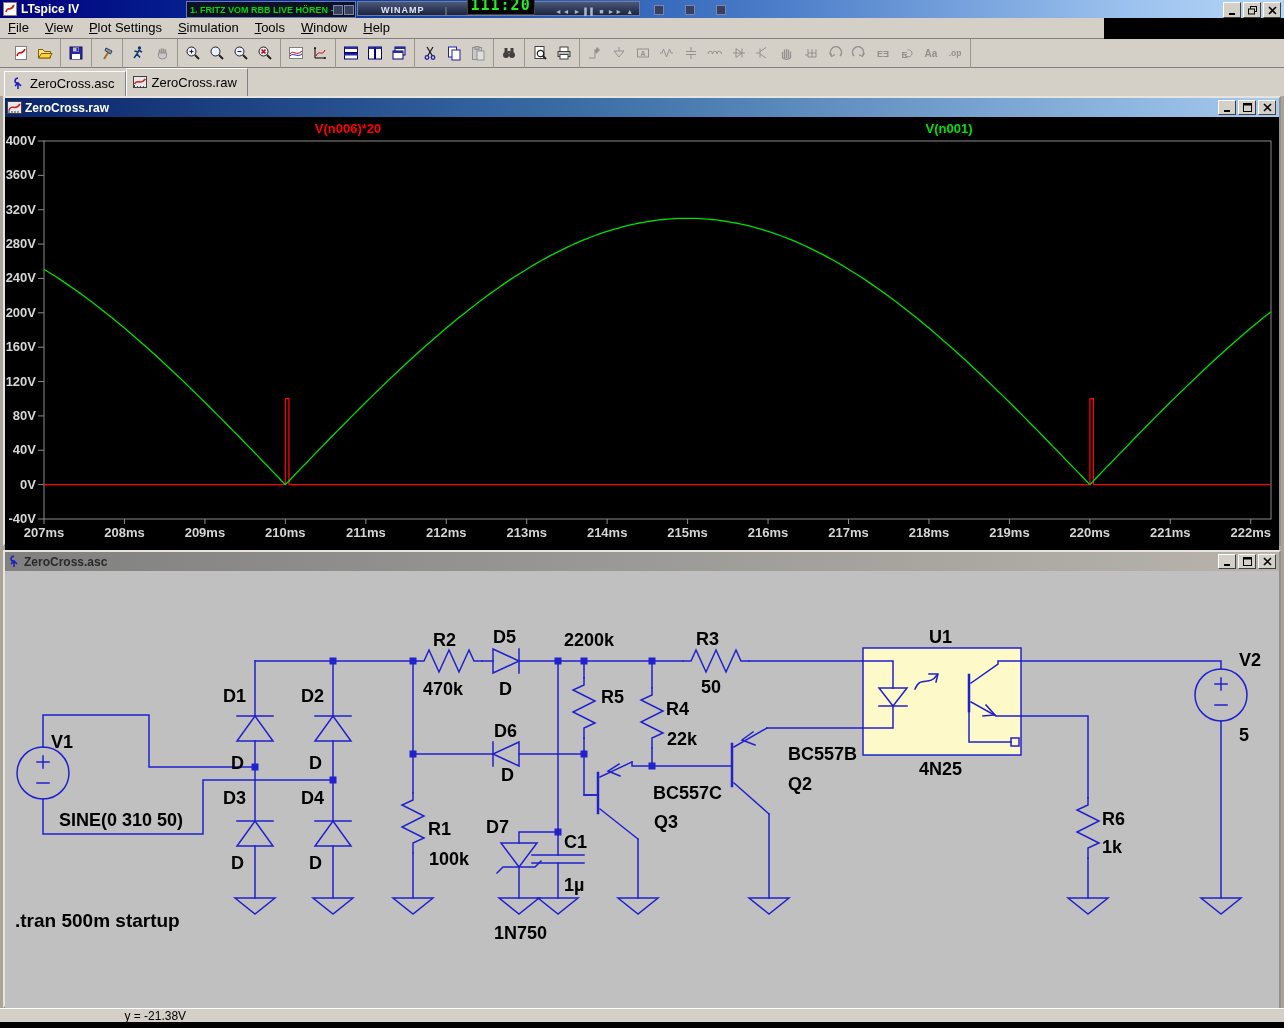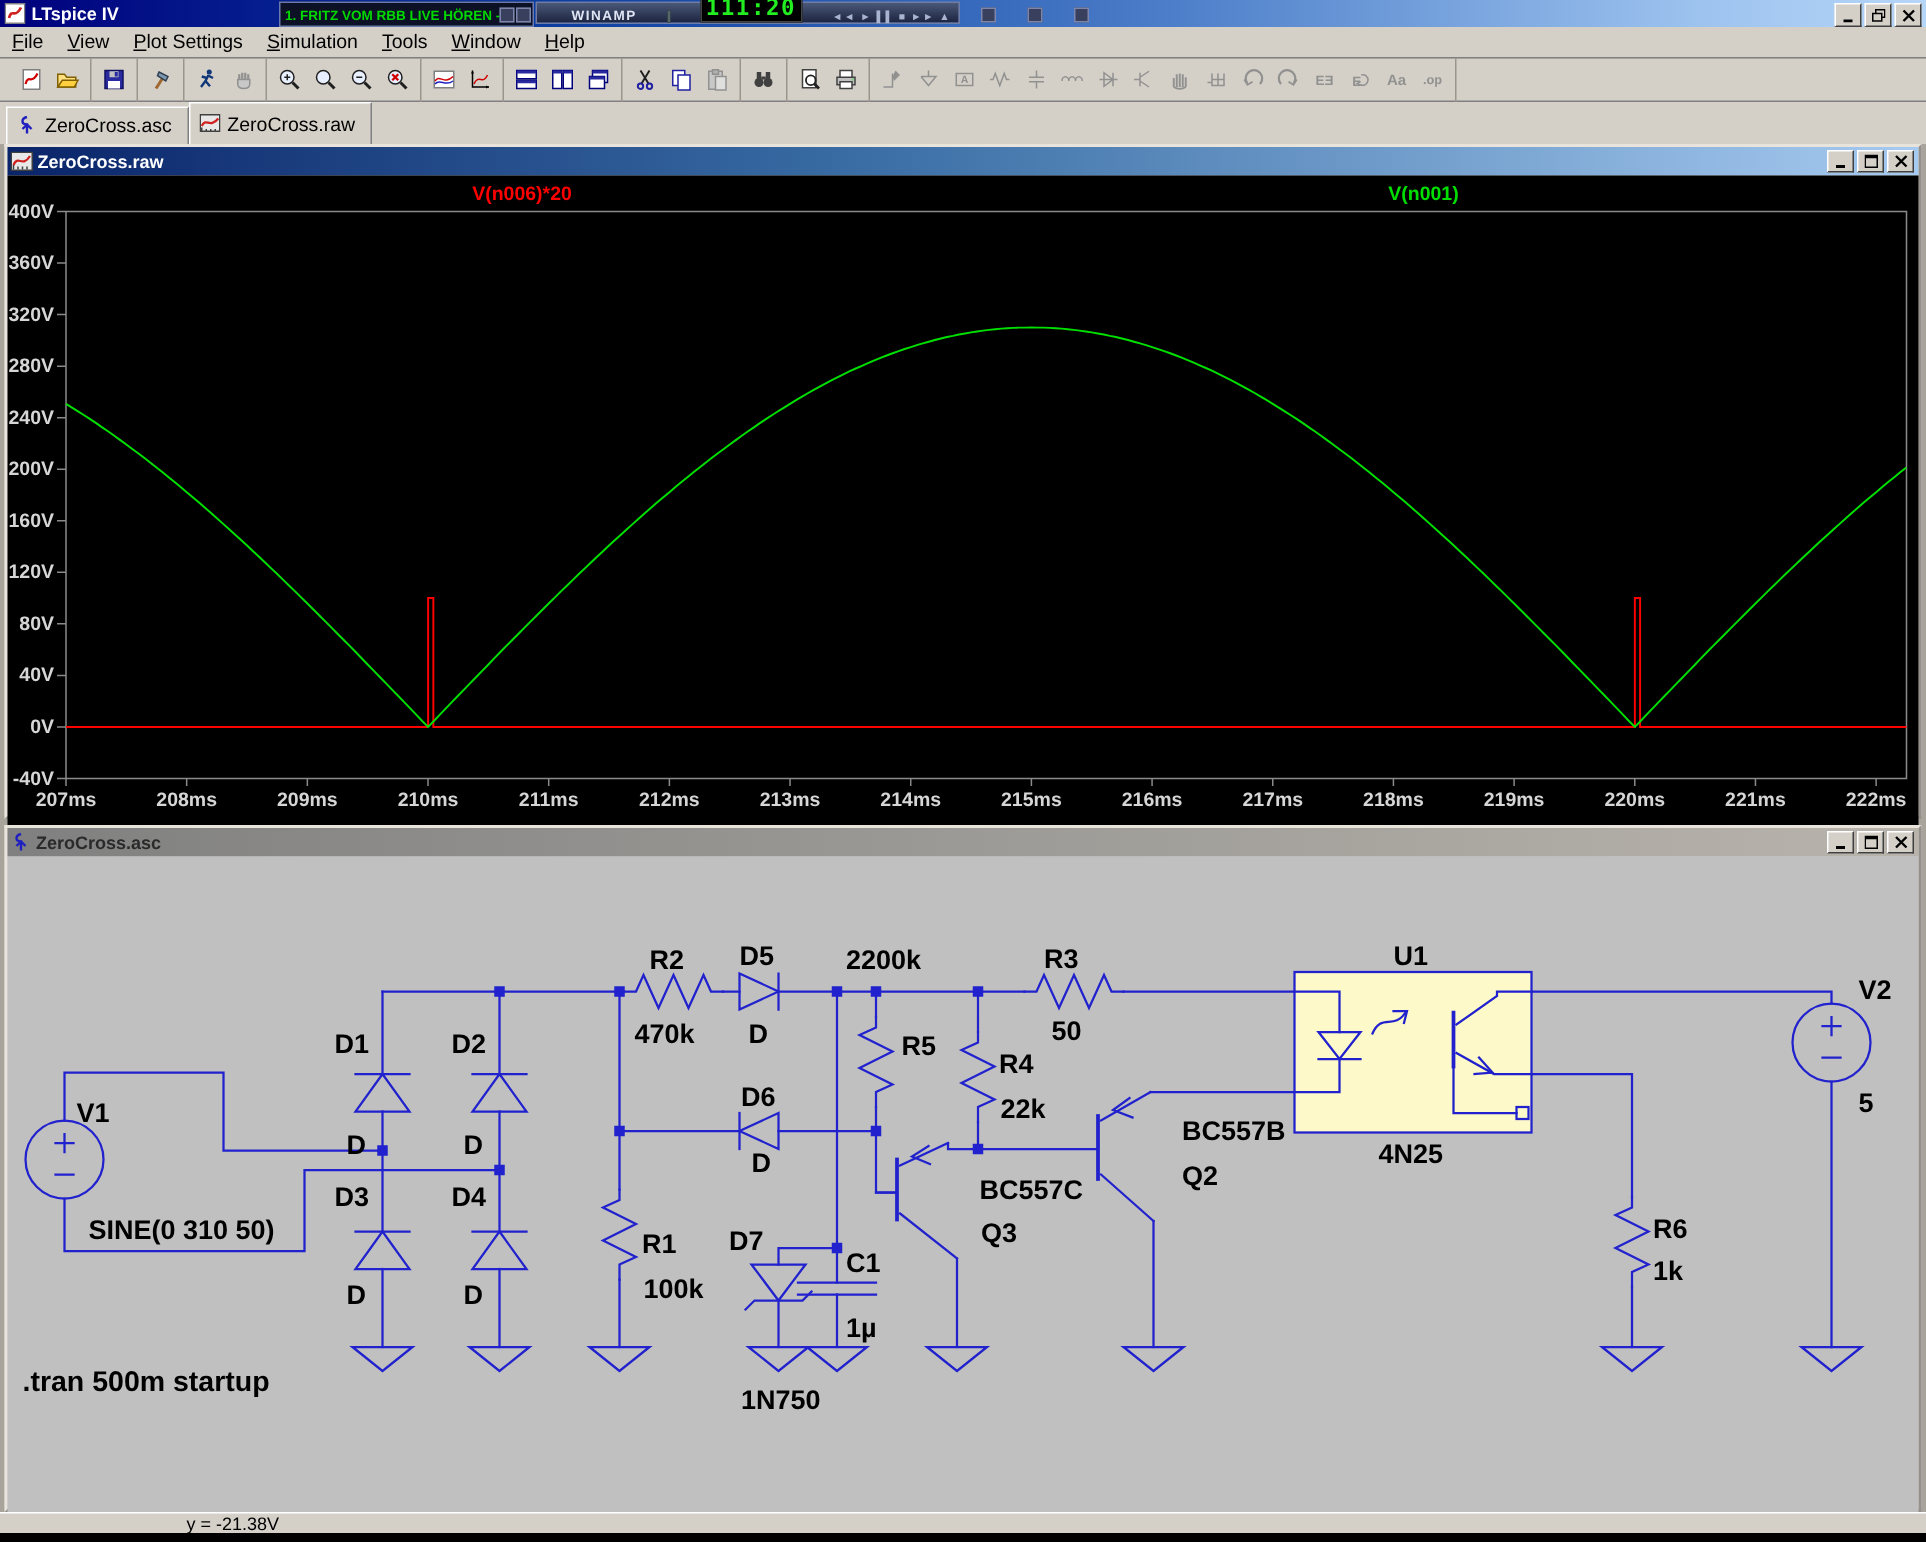--- a/index.html
+++ b/index.html
@@ -24,21 +24,21 @@
     background-image:repeating-linear-gradient(90deg,#3a4a3a 0 2px,#06080e 2px 5px);}
   #winamp-time{background:#000;color:#22ee22;font-family:"DejaVu Sans Mono",monospace;
     font-size:15px;font-weight:bold;padding:0 3px;border:1px solid #444;letter-spacing:1px;}
   #winamp-transport{color:#a8b4d0;font-size:7px;letter-spacing:1px;white-space:nowrap;}
   
   .win-btns{display:flex;gap:2px;}
   .cap-btn{width:16px;height:14px;background:#d4d0c8;border:1px solid;
     border-color:#fff #404040 #404040 #fff;display:flex;align-items:center;justify-content:center;}
   #main-btns{position:absolute;right:3px;top:2px;}
   
-  #menubar{left:0;top:18px;width:1284px;height:20px;background:#d4d0c8;
+  #menubar{left:0;top:18px;width:1104px;height:20px;background:#d4d0c8;
     border-bottom:1px solid #808080;display:flex;align-items:center;font-size:13px;color:#000;}
   .menu-item{padding:0 8px;height:18px;line-height:18px;}
   .menu-item .ul{text-decoration:underline;}
   
   #toolbar{left:0;top:39px;width:1284px;height:29px;background:#d4d0c8;
     border-bottom:1px solid #808080;display:flex;align-items:center;padding-left:6px;box-sizing:border-box;}
   .tb-group{display:flex;align-items:center;border-right:1px solid #9a968e;
     padding:0 3px;height:29px;}
   .tb-btn{width:24px;height:24px;display:flex;align-items:center;justify-content:center;}
   .tb-btn.disabled{opacity:.95;}

